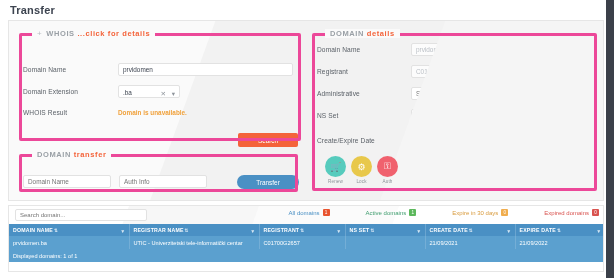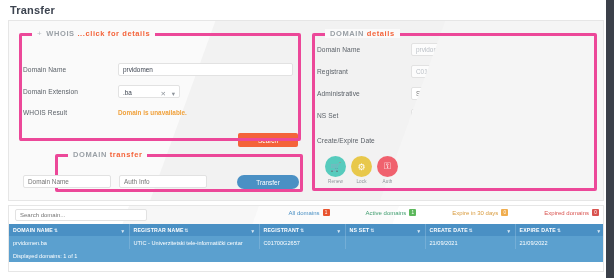--- a/index.html
+++ b/index.html
@@ -226,21 +226,21 @@
       </div>
     </div>
 
     <div class="frm-row" style="left:14px; top:88px; width:275px;">
       <span class="lbl" style="width:95px;">WHOIS Result</span>
       <span class="whois-result">Domain is unavailable.</span>
     </div>
 
     <button class="btn btn-search" style="left:229px; top:112px;">Search</button>
 
-    <div class="fieldset" style="left:10px; top:133px; width:248px; height:38px;margin-left:36px;">
+    <div class="fieldset" style="left:10px; top:133px; width:279px; height:38px;">
       <div class="legend">
         <span>DOMAIN</span> <span class="accent">transfer</span>
       </div>
     </div>
 
     <input class="inp ph" style="position: absolute; z-index: 4; left: 14px; top: 154px; width: 88px;" placeholder="Domain Name">
     <input class="inp ph" style="position: absolute; z-index: 4; left: 110px; top: 154px; width: 88px;" placeholder="Auth Info">
     <button class="btn btn-transfer" style="left:228px; top:154px;">Transfer</button>
 
     <div class="fieldset" style="left:303px; top:12px; width:285px; height:158px;">

